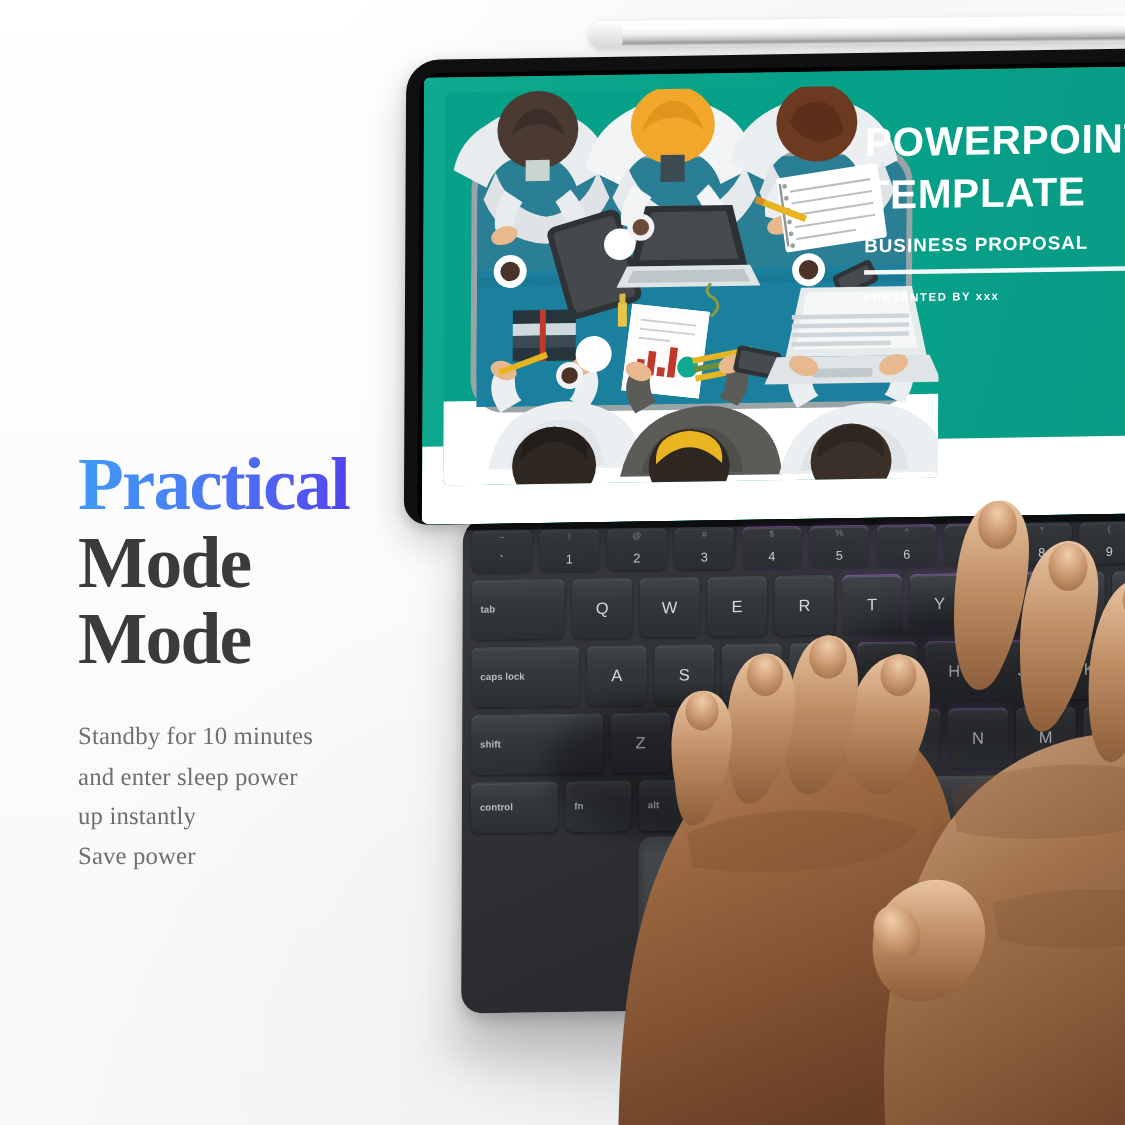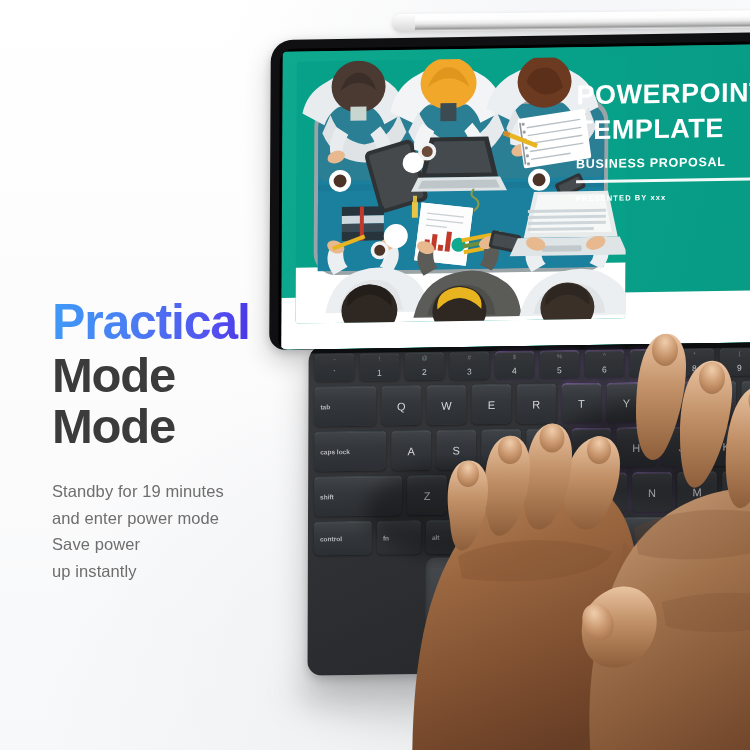--- a/index.html
+++ b/index.html
@@ -12,21 +12,21 @@
 
   
   .bg-wash{position:absolute;inset:0;
     background:
       radial-gradient(ellipse 520px 420px at 78% 12%, #f3f4f6 0%, rgba(255,255,255,0) 70%),
       radial-gradient(ellipse 620px 520px at 62% 92%, #eceef0 0%, rgba(255,255,255,0) 68%),
       linear-gradient(180deg,#ffffff 0%,#fbfbfc 60%,#f7f8f9 100%);
   }
 
   
-  .copy{position:absolute;left:52px;top:296px;width:290px;z-index:40;}
+  .copy{position:absolute;left:52px;top:296px;width:290px;z-index:40;font-family:Liberation Serif, serif;}
   .headline{margin:0;line-height:1.04;letter-spacing:-1.2px;}
   .hl-line{display:block;font-size:49px;font-weight:700;color:#3b3b3b;}
   .hl-accent{
     display:block;font-size:50px;font-weight:700;
     background:linear-gradient(96deg,#3f9bf7 0%,#4a7df3 28%,#5350ef 56%,#3d1fe0 80%,#3312dd 100%);
     -webkit-background-clip:text;background-clip:text;
     -webkit-text-fill-color:transparent;color:#3d2ae0;
     padding-bottom:2px;
   }
   .body-copy{margin:26px 0 0 0;font-size:16.5px;line-height:1.62;color:#6e6e6e;font-weight:400;letter-spacing:.1px;}
@@ -570,20 +570,20 @@
     </g>
   </svg>
 
   <div class="copy">
     <h1 class="headline">
       <span class="hl-accent">Practical</span>
       <span class="hl-line">Mode</span>
       <span class="hl-line">Mode</span>
     </h1>
     <p class="body-copy">
-      <span>Standby for 19 minutes</span>
-      <span>and enter power mode</span>
+      <span>Standby for 10 minutes</span>
+      <span>and enter sleep power</span>
+      <span>up instantly</span>
       <span>Save power</span>
-      <span>up instantly</span>
     </p>
   </div>
 
 </div>
 
 </body></html>

